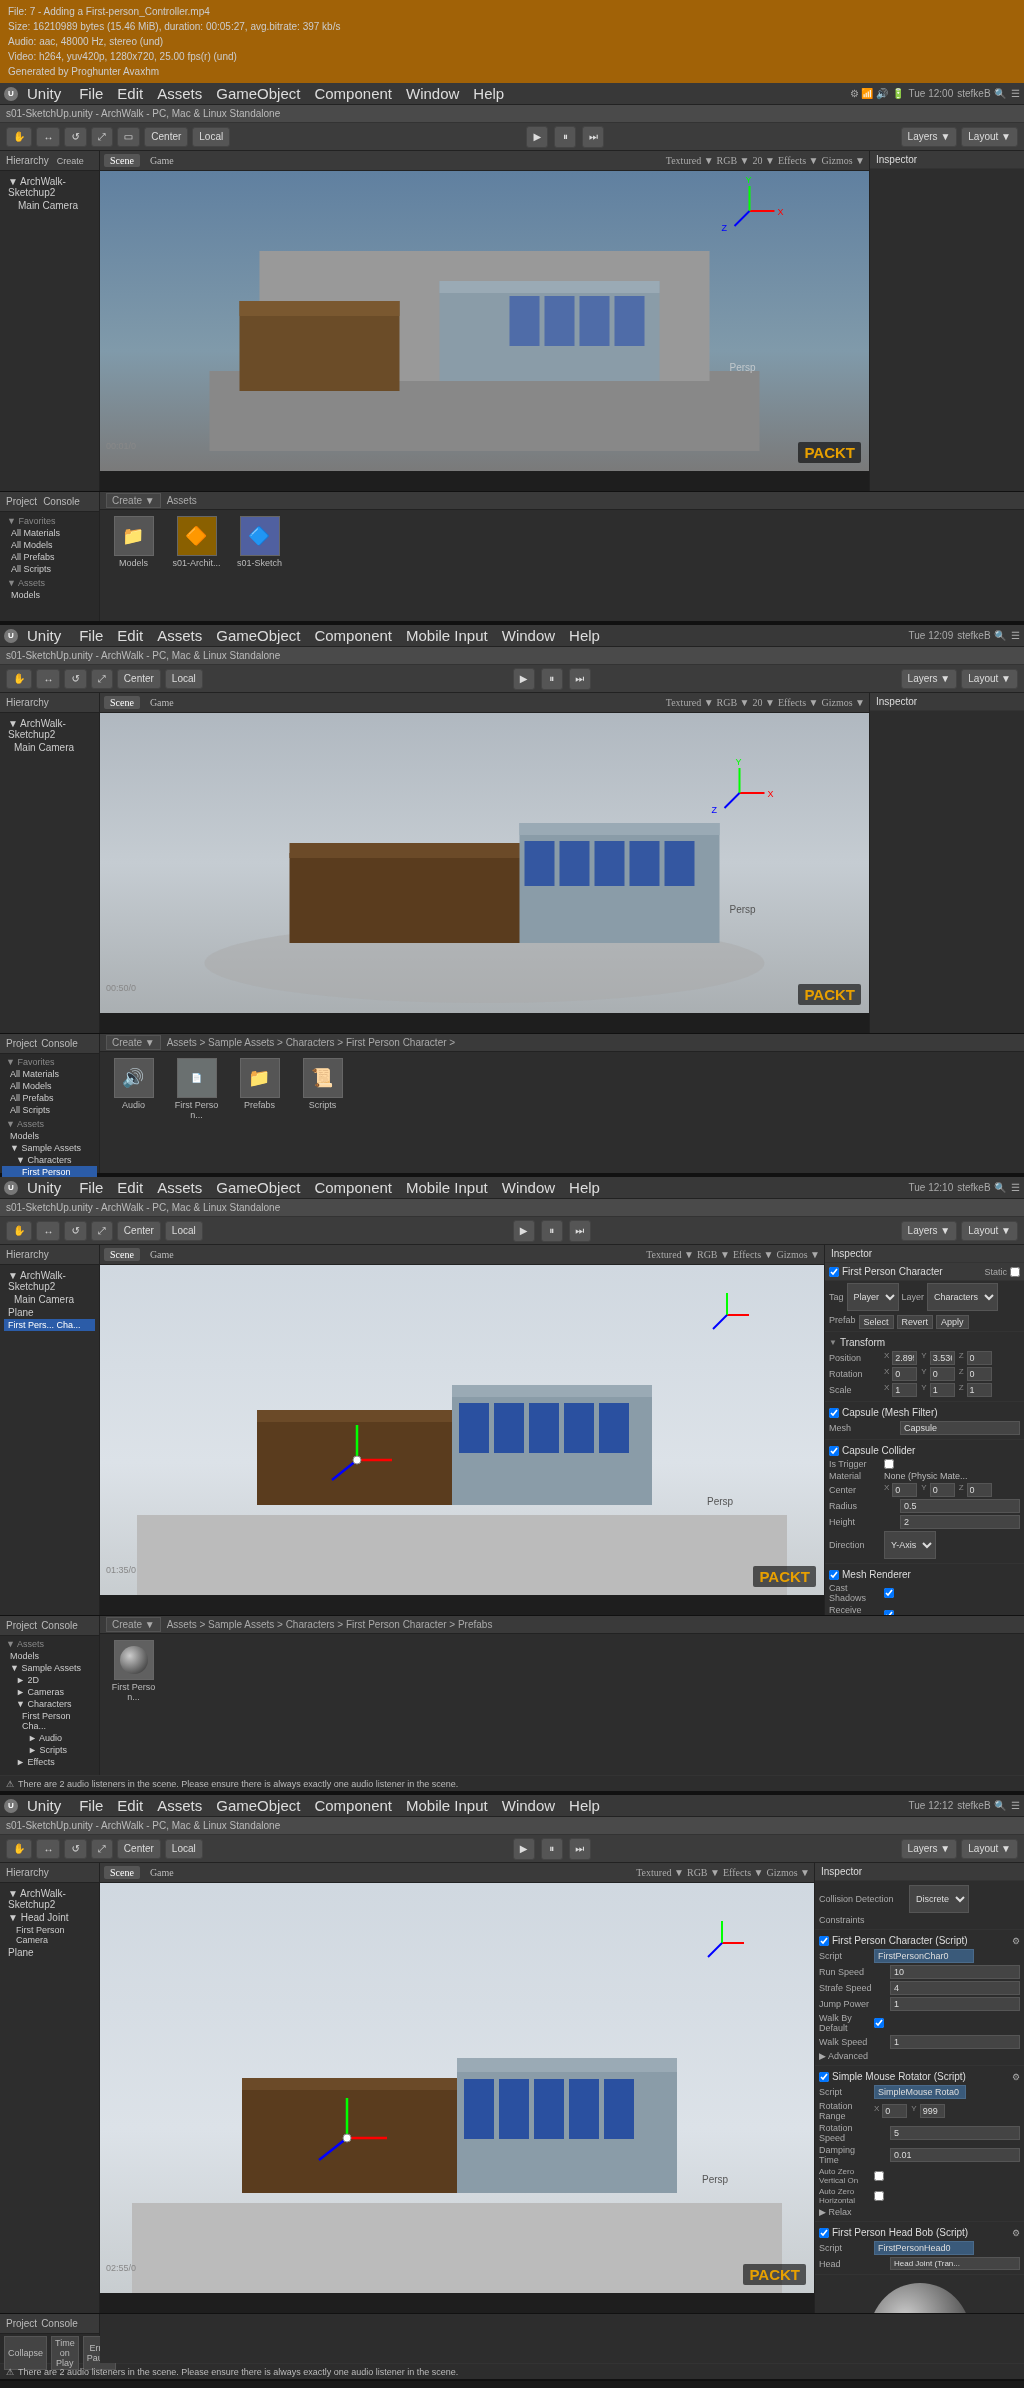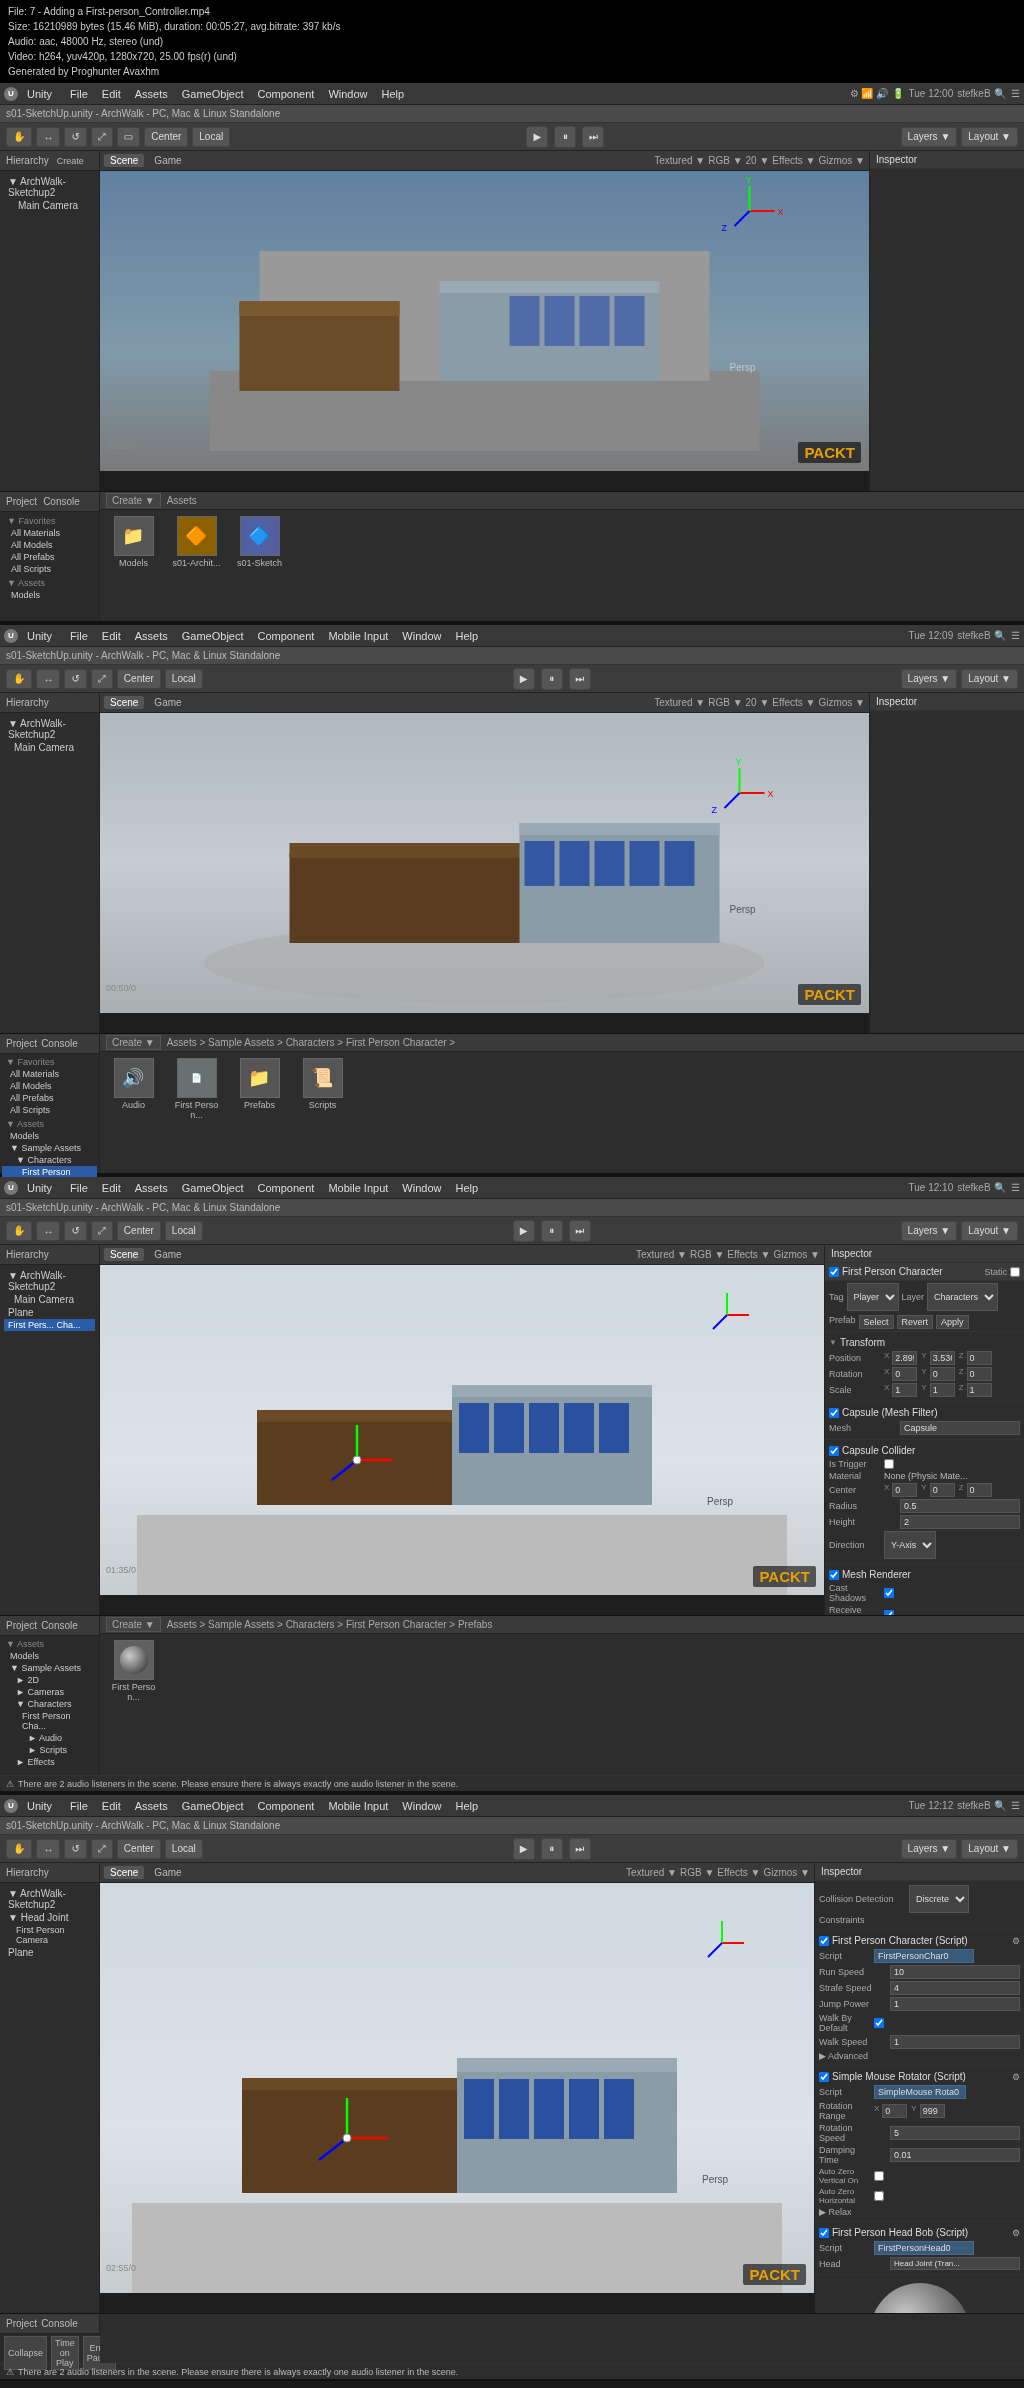--- a/index.html
+++ b/index.html
@@ -15,21 +15,21 @@
     
     .unity-panel {
       width: 1024px;
       background: #3c3c3c;
       border-bottom: 2px solid #111;
       position: relative;
     }
 
     
     .video-info-bar {
-      background: #000000;
+      background: #a16207;
       color: #ccc;
       font-size: 10px;
       padding: 4px 8px;
       line-height: 1.5;
     }
 
     
     .menu-bar {
       background: #383838;
       height: 22px;
@@ -54,21 +54,21 @@
       align-items: center;
       justify-content: center;
       font-size: 8px;
       color: white;
       font-weight: bold;
     }
     .menu-item {
       padding: 2px 6px;
       cursor: pointer;
       border-radius: 2px;
-      font-size: 11px;
+      font-size: 15px;
       color: #ddd;
     }
     .menu-bar-right {
       margin-left: auto;
       display: flex;
       align-items: center;
       gap: 4px;
       font-size: 10px;
       color: #aaa;
     }
@@ -329,20 +329,21 @@
 
     
     .scene-tab-row {
       background: #3a3a3a;
       height: 20px;
       display: flex;
       align-items: center;
       padding: 0 4px;
       gap: 4px;
       border-bottom: 1px solid #222;
+      font-family: Liberation Serif, serif;
     }
     .scene-tab {
       font-size: 10px;
       color: #bbb;
       padding: 1px 6px;
       cursor: pointer;
     }
     .scene-tab.active {
       background: #555;
       color: white;

